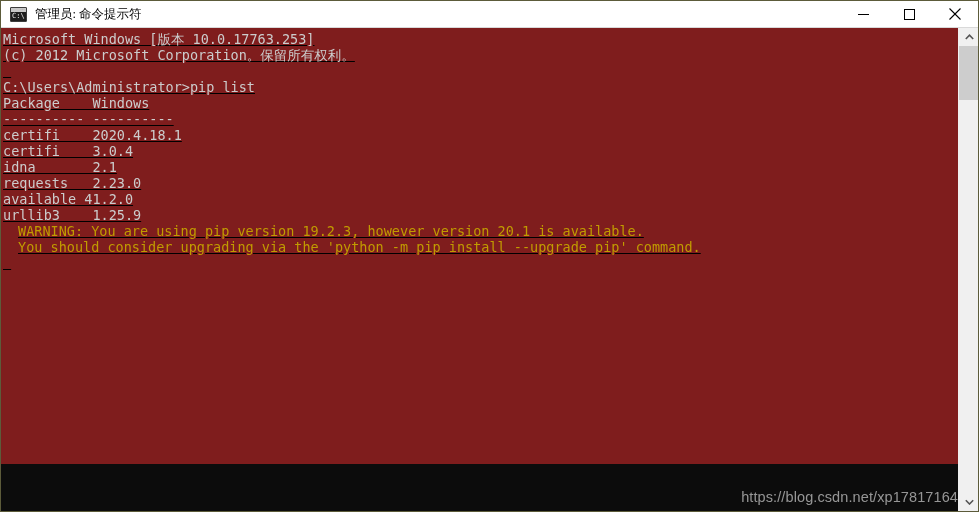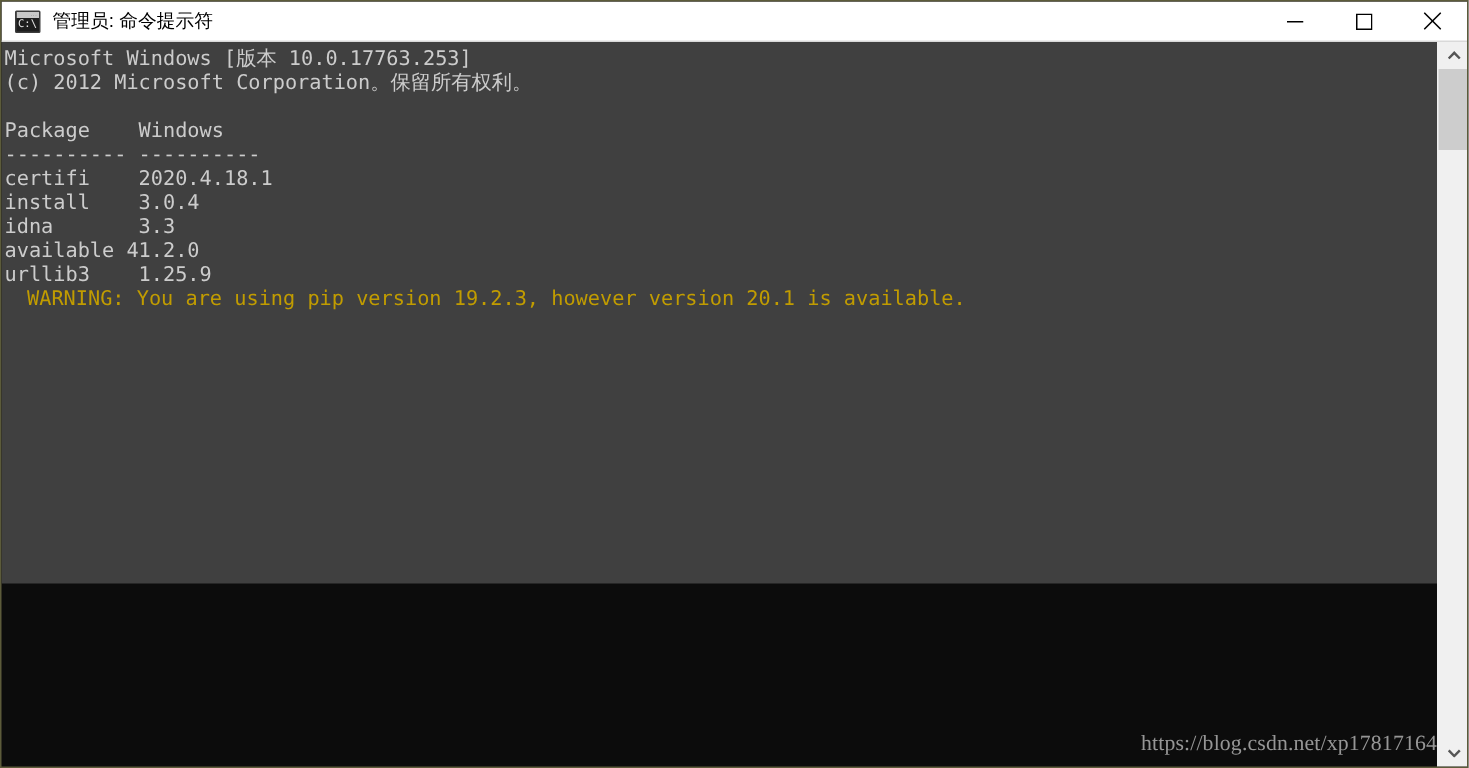--- a/index.html
+++ b/index.html
@@ -69,21 +69,21 @@
     line-height: 9px;
     color: #e8e8e8;
     white-space: nowrap;
   }
 
   .title-text {
     font-size: 12.5px;
     color: #000000;
     line-height: 27px;
     white-space: nowrap;
-    font-family: Liberation Sans, sans-serif;
+    font-family: Liberation Serif, serif;
   }
 
   .title-spacer { flex: 1 1 auto; }
 
   .winbtns {
     display: flex;
     height: 27px;
     flex: 0 0 auto;
   }
   .winbtn {
@@ -95,45 +95,46 @@
     background: transparent;
   }
   .winbtn svg { display: block; }
 
   
   .terminal {
     position: absolute;
     top: 27px;
     left: 0;
     width: 957px;
-    height: 361px;
-    background: #404040;
+    height: 436px;
+    background: #7f1d1d;
     padding: 3px 0 0 1px;
     overflow: hidden;
+    text-decoration: underline;
   }
 
   .tline {
     font-family: "DejaVu Sans Mono", "Liberation Mono", monospace;
     font-size: 13.5px;
     line-height: 16px;
     height: 16px;
     color: #cccccc;
     white-space: pre;
     letter-spacing: 0px;
     padding-left: 1px;
   }
   .tline.warn { color: #c19c00; padding-left: 16px; }
   .tline.blank { color: transparent; }
 
   
   .watermark {
     position: absolute;
     right: 20px;
     bottom: 6px;
-    font-family: Liberation Serif, serif;
+    font-family: Liberation Sans, sans-serif;
     font-size: 14.5px;
     color: #bdbdbd;
     opacity: 0.78;
     white-space: nowrap;
     z-index: 4;
     letter-spacing: 0.1px;
     margin-top: 36px;
   }
 
   
@@ -204,28 +205,31 @@
             <line x1="11.5" y1="0.5" x2="0.5" y2="11.5" stroke="#000" stroke-width="1.1"></line>
           </svg>
       </div>
     </div>
   </div>
 
   <div class="terminal" id="terminal-output">
       <div class="tline">Microsoft Windows [版本 10.0.17763.253]</div>
       <div class="tline">(c) 2012 Microsoft Corporation。保留所有权利。</div>
       <div class="tline blank"> </div>
+      <div class="tline">C:\Users\Administrator&gt;pip list</div>
       <div class="tline">Package    Windows</div>
       <div class="tline">---------- ----------</div>
       <div class="tline">certifi    2020.4.18.1</div>
-      <div class="tline">install    3.0.4</div>
-      <div class="tline">idna       3.3</div>
+      <div class="tline">certifi    3.0.4</div>
+      <div class="tline">idna       2.1</div>
+      <div class="tline">requests   2.23.0</div>
       <div class="tline">available 41.2.0</div>
       <div class="tline">urllib3    1.25.9</div>
       <div class="tline warn">WARNING: You are using pip version 19.2.3, however version 20.1 is available.</div>
+      <div class="tline warn">You should consider upgrading via the 'python -m pip install --upgrade pip' command.</div>
       <div class="tline blank"> </div>
     </div>
 
   <div class="watermark">https://blog.csdn.net/xp17817164</div>
 
   <div class="scrollbar">
     <div class="sb-arrow">
       <svg width="9" height="6" viewBox="0 0 9 6">
           <polyline points="0.8,5 4.5,1.2 8.2,5" fill="none" stroke="#555" stroke-width="1.6"></polyline>
         </svg>

